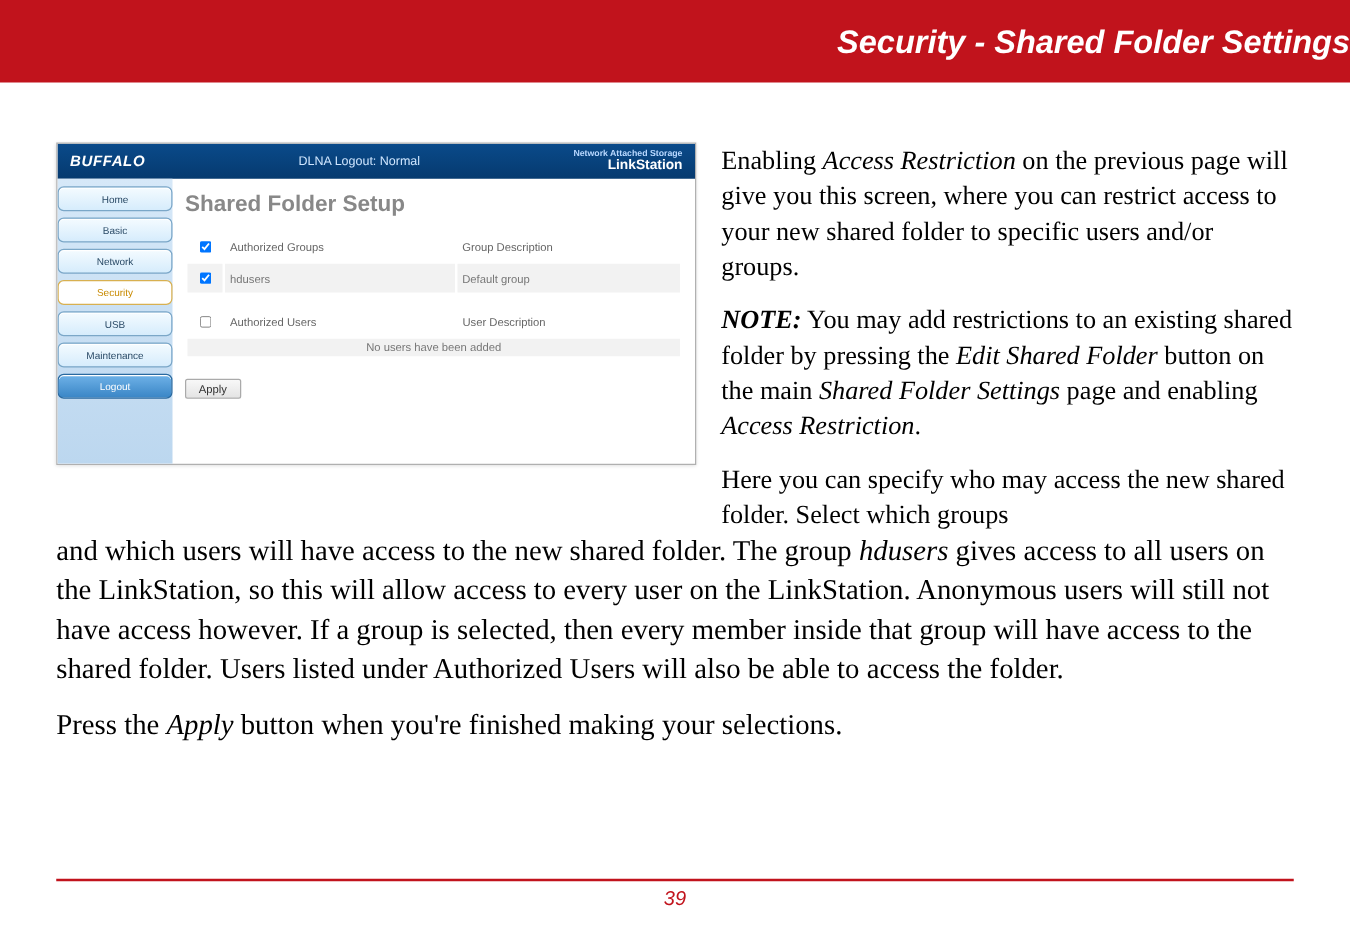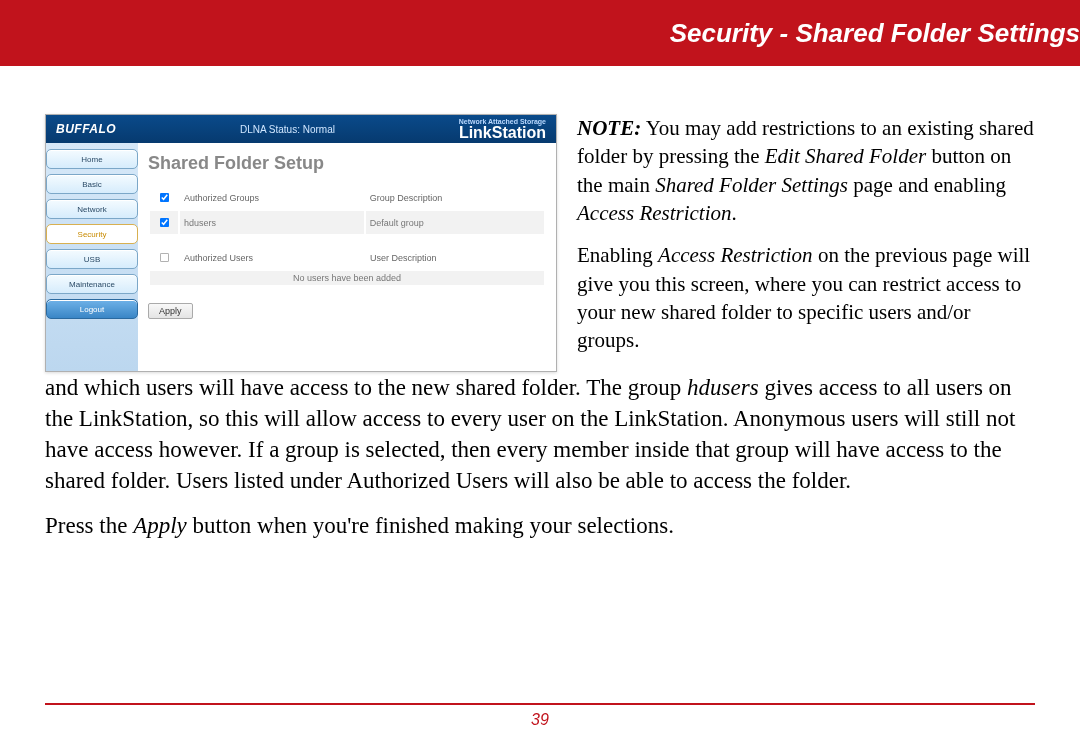--- a/index.html
+++ b/index.html
@@ -70,21 +70,21 @@
   .shot-prod {
     font-weight: bold;
     text-align: right;
     line-height: 1;
   }
   .shot-prod-small {
     font-size: 7px;
     color: #b8d8ff;
   }
   .shot-prod-big {
-    font-size: 16px;
+    font-size: 11px;
     text-align: right;
   }
   .shot-body {
     display: flex;
     height: calc(100% - 28px);
   }
   .shot-nav {
     width: 92px;
     background: linear-gradient(#d6e8f8, #bcd7ef);
     padding: 6px 0;
@@ -218,21 +218,21 @@
 <div class="header-bar">
   <span class="header-title">Security - Shared Folder Settings</span>
 </div>
 
 <div class="content">
   <div class="top-row">
 
     <div class="screenshot">
       <div class="shot-topbar">
         <span class="shot-brand">BUFFALO</span>
-        <span class="shot-status">DLNA Status: Normal</span>
+        <span class="shot-status">DLNA Logout: Normal</span>
         <span class="shot-prod">
           <div class="shot-prod-small">Network Attached Storage</div>
           <div class="shot-prod-big">LinkStation</div>
         </span>
       </div>
       <div class="shot-body">
         <div class="shot-nav">
           <div class="nav-btn">Home</div>
           <div class="nav-btn">Basic</div>
           <div class="nav-btn">Network</div>
@@ -269,24 +269,27 @@
             </tr>
           </tbody>
             </table>
           <button class="shot-apply">Apply</button>
         </div>
       </div>
     </div>
 
     <div class="top-text">
       <p>
+        <span>Enabling </span><span class="italic">Access Restriction</span><span> on the previous page will give you this screen, where you can restrict access to your new shared folder to specific users and/or groups.</span>
+      </p>
+      <p>
         <strong class="italic">NOTE:</strong><span>  You may add restrictions to an existing shared folder by pressing the </span><span class="italic">Edit Shared Folder</span><span> button on the main </span><span class="italic">Shared Folder Settings</span><span> page and enabling </span><span class="italic">Access Restriction</span><span>.</span>
       </p>
-      <p>
-        <span>Enabling </span><span class="italic">Access Restriction</span><span> on the previous page will give you this screen, where you can restrict access to your new shared folder to specific users and/or groups.</span>
+      <p style="margin-bottom:0">
+        <span>Here you can specify who may access the new shared folder.  Select which groups</span>
       </p>
     </div>
   </div>
 
   <div class="body-text">
     <p>
       <span>and which users will have access to the new shared folder.  The group </span><span class="italic">hdusers</span><span> gives access to all users on the LinkStation, so this will allow access to every user on the LinkStation.  Anonymous users will still not have access however.  If a group is selected, then every member inside that group will have access to the shared folder.  Users listed under Authorized Users will also be able to access the folder.</span>
     </p>
     <p>
       <span>Press the </span><span class="italic">Apply</span><span> button when you're finished making your selections.</span>

